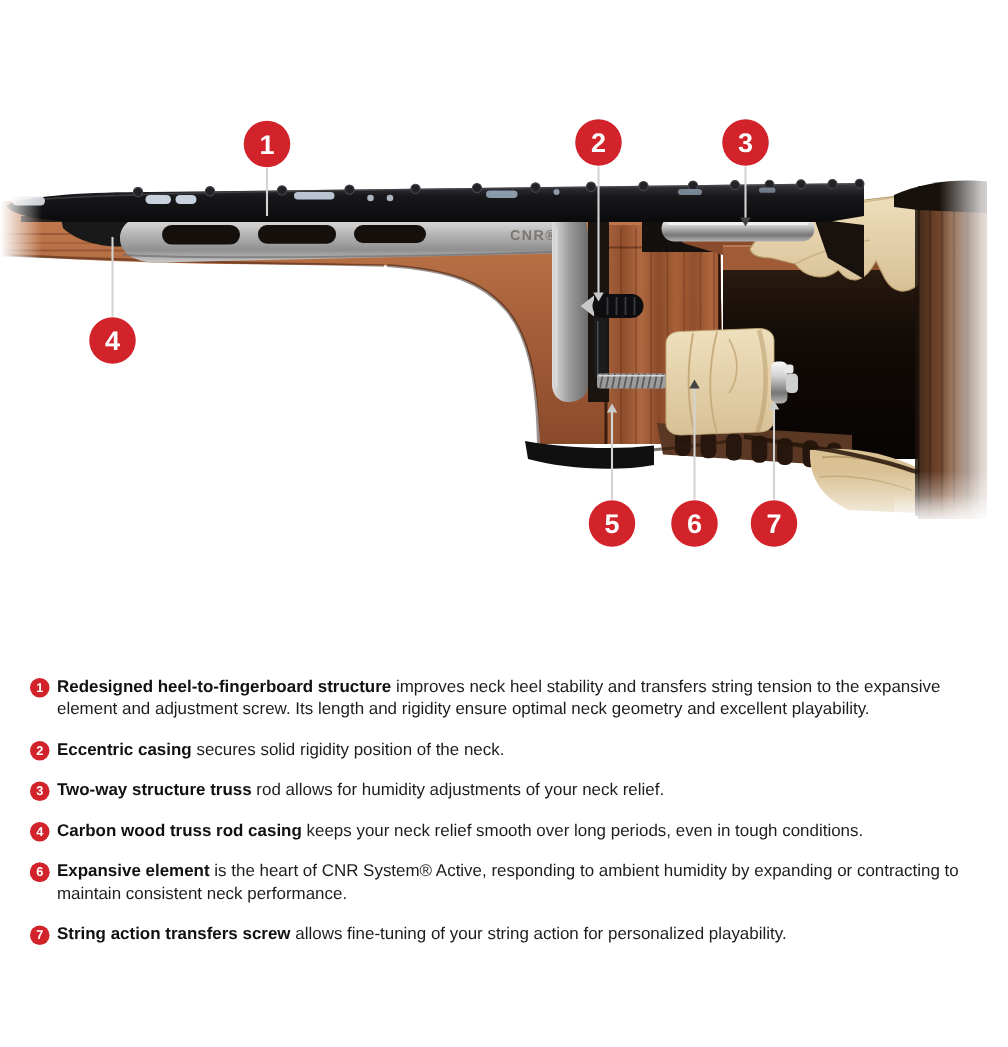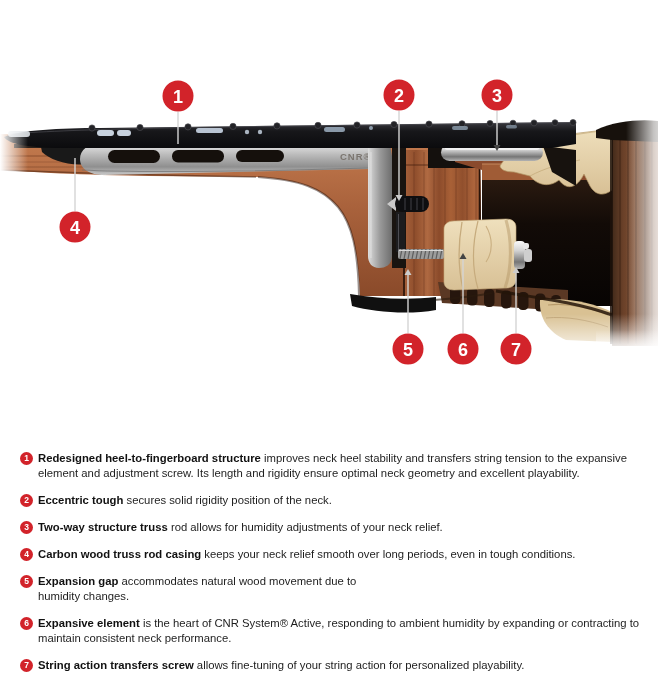--- a/index.html
+++ b/index.html
@@ -321,39 +321,38 @@
   <div class="legend-item">
     <span class="bullet">
           <span>1</span>
         </span>
     <p><b>Redesigned heel-to-fingerboard structure</b> <span>improves neck heel stability and transfers string tension to the expansive element and adjustment screw. Its length and rigidity ensure optimal neck geometry and excellent playability.</span></p>
   </div>
   <div class="legend-item">
     <span class="bullet">
           <span>2</span>
         </span>
-    <p><b>Eccentric tough</b> <span>secures solid rigidity position of the neck.</span></p>
+    <p><b>Eccentric casing</b> <span>secures solid rigidity position of the neck.</span></p>
   </div>
   <div class="legend-item">
     <span class="bullet">
           <span>3</span>
         </span>
     <p><b>Two-way structure truss</b> <span>rod allows for humidity adjustments of your neck relief.</span></p>
   </div>
   <div class="legend-item">
     <span class="bullet">
           <span>4</span>
         </span>
     <p><b>Carbon wood truss rod casing</b> <span>keeps your neck relief smooth over long periods, even in tough conditions.</span></p>
   </div>
   <div class="legend-item">
     <span class="bullet">
           <span>5</span>
         </span>
-    <p><b>Expansion gap</b> <span>accommodates natural wood movement due to humidity changes.</span></p>
   </div>
   <div class="legend-item">
     <span class="bullet">
           <span>6</span>
         </span>
     <p><b>Expansive element</b> <span>is the heart of CNR System® Active, responding to ambient humidity by expanding or contracting to maintain consistent neck performance.</span></p>
   </div>
   <div class="legend-item">
     <span class="bullet">
           <span>7</span>

